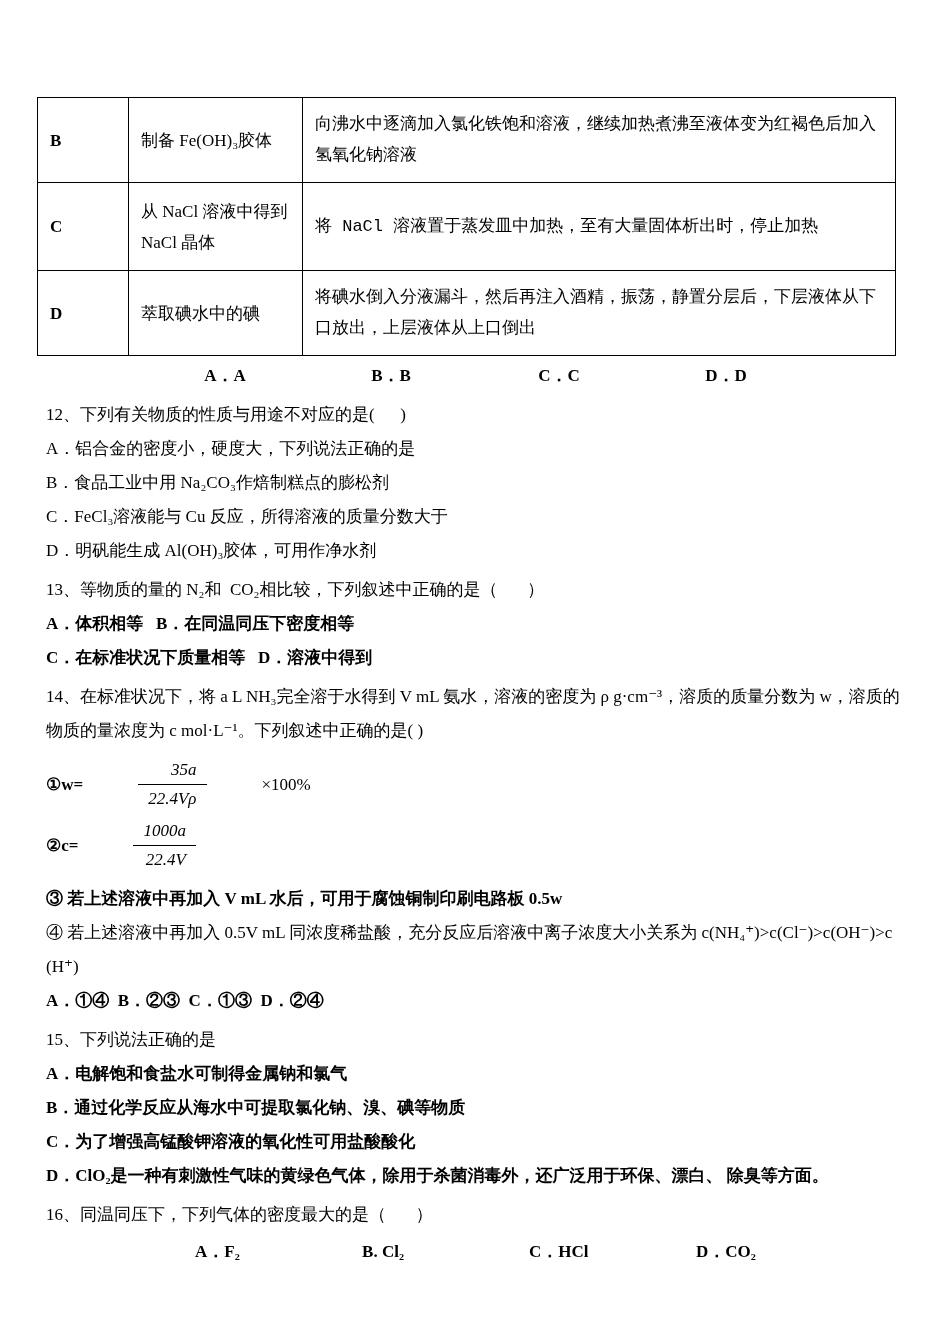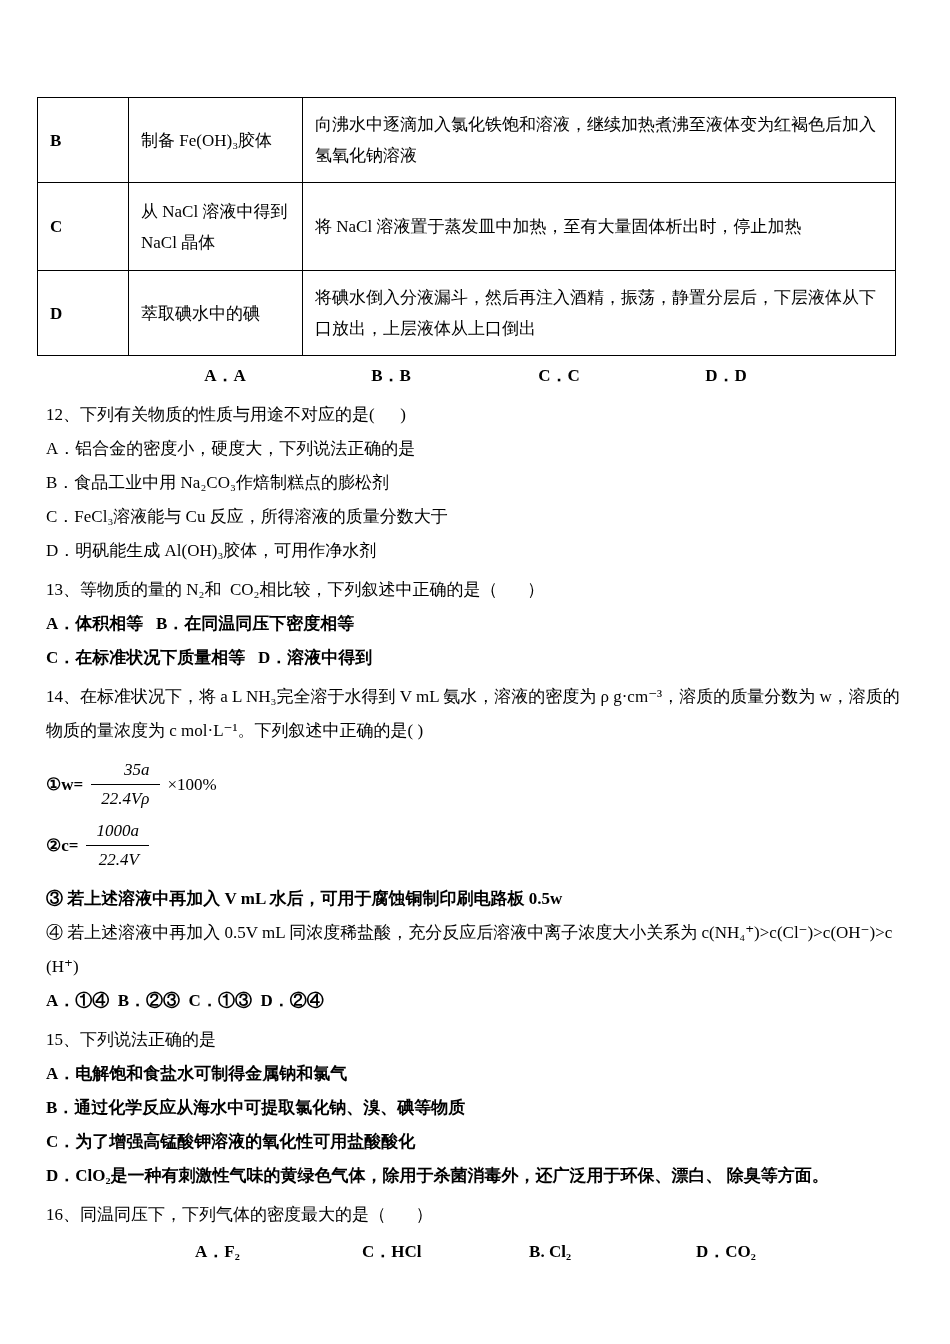--- a/index.html
+++ b/index.html
@@ -24,21 +24,21 @@
   .exp-table td {
     border: 1.5px solid #000;
     font-size: 17px;
     line-height: 31px;
     padding: 8px 12px;
     vertical-align: middle;
     word-break: break-all;
   }
   .col-letter { width: 91px; font-weight: bold; }
   .col-name   { width: 174px; }
-  .col-desc   { width: 593px; }
+  .col-desc   { width: 593px; font-family: Liberation Mono, monospace; }
   .row-b { height: 85px; }
   .row-c { height: 88px; }
   .row-d { height: 85px; }
   
   .text-block { margin-left: 9px; font-size: 17px; }
   .line {
     line-height: 34px;
     white-space: pre-wrap;
     word-break: break-all;
   }
@@ -54,20 +54,21 @@
   }
   .opts-grid span { width: 167px; }
   .opts-grid span:last-child { width: auto; }
   
   .frac-line {
     display: flex;
     align-items: center;
     margin: 12px 0;
     line-height: normal;
     font-size: 17px;
+    gap: 47px;
   }
   .frac-prefix { font-weight: bold; margin-right: 2px; }
   .fraction {
     display: inline-block;
     text-align: right;
     margin: 0 6px;
     font-style: italic;
     font-size: 17px;
   }
   .fraction .num {
@@ -159,20 +160,20 @@
       <div class="line b">A．电解饱和食盐水可制得金属钠和氯气</div>
       <div class="line b">B．通过化学反应从海水中可提取氯化钠、溴、碘等物质</div>
       <div class="line b">C．为了增强高锰酸钾溶液的氧化性可用盐酸酸化</div>
       <div class="line b">D．ClO₂是一种有刺激性气味的黄绿色气体，除用于杀菌消毒外，还广泛用于环保、漂白、 除臭等方面。</div>
     </div>
 
     <div class="q">
       <div class="line">16、同温同压下，下列气体的密度最大的是（       ）</div>
       <div class="opts-grid">
         <span>A．F₂</span>
+        <span>B.  Cl₂</span>
         <span>C．HCl</span>
-        <span>B.  Cl₂</span>
         <span>D．CO₂</span>
       </div>
     </div>
 
   </div>
 </div>
 
 </body></html>

